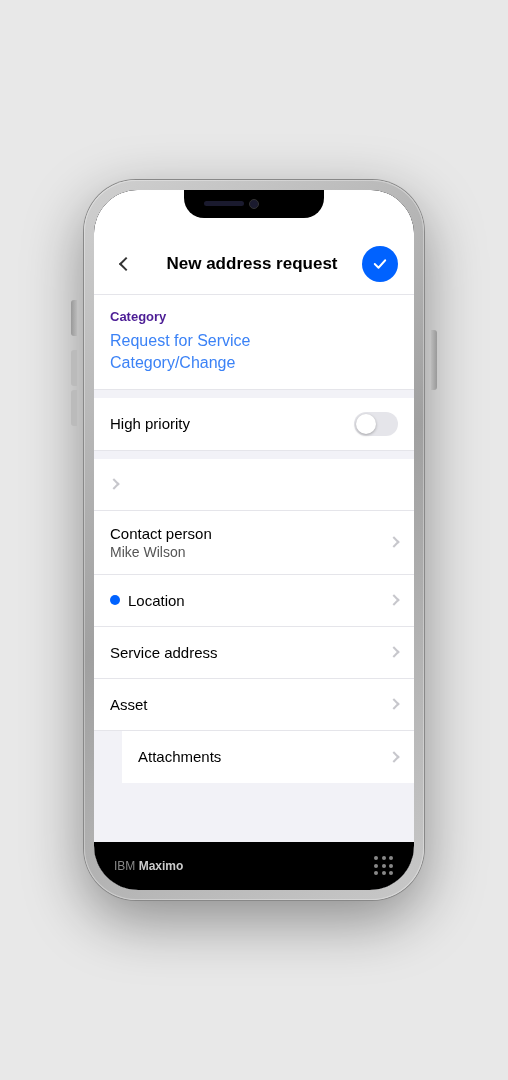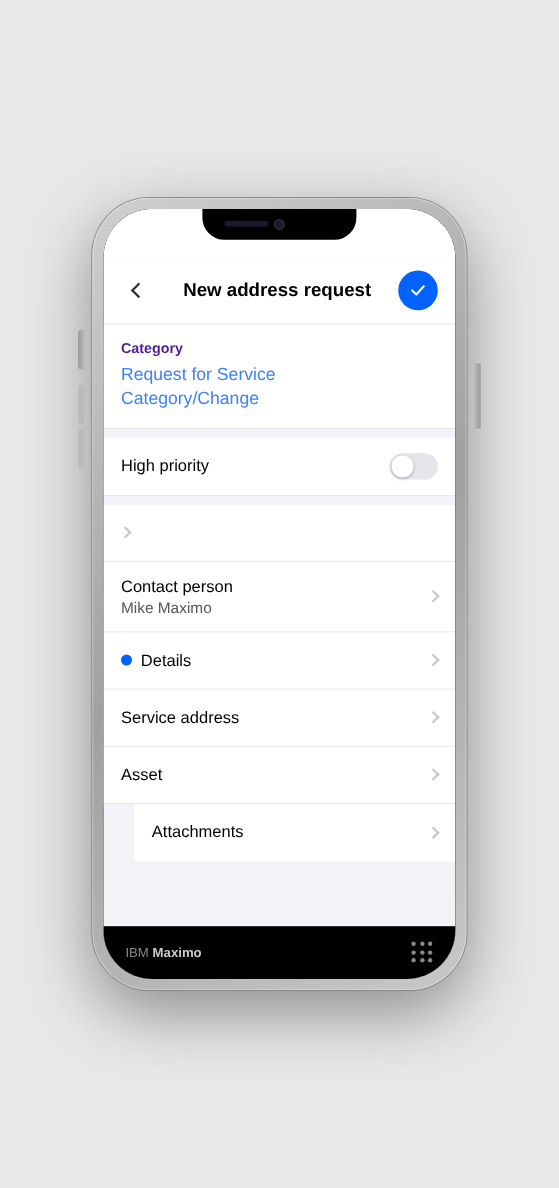--- a/index.html
+++ b/index.html
@@ -355,29 +355,29 @@
 
         <div class="section-divider"></div>
 
         <div class="list-item">
           <div class="chevron-right"></div>
         </div>
 
         <div class="list-item">
           <div class="list-item-content">
             <div class="list-item-label">Contact person</div>
-            <div class="list-item-sublabel">Mike Maximo</div>
+            <div class="list-item-sublabel">Mike Wilson</div>
           </div>
           <div class="chevron-right"></div>
         </div>
 
         <div class="list-item">
           <div class="location-dot"></div>
           <div class="list-item-content">
-            <div class="list-item-label">Details</div>
+            <div class="list-item-label">Location</div>
           </div>
           <div class="chevron-right"></div>
         </div>
 
         <div class="list-item">
           <div class="list-item-content">
             <div class="list-item-label">Service address</div>
           </div>
           <div class="chevron-right"></div>
         </div>

